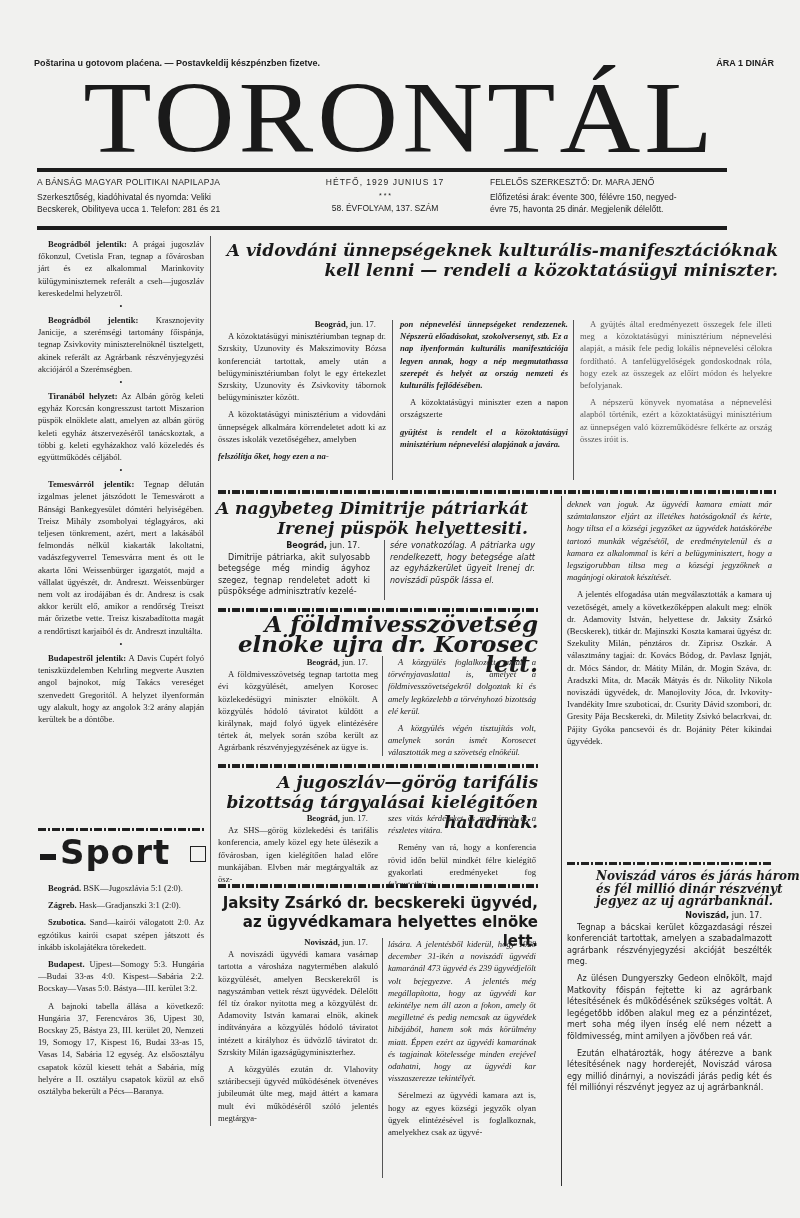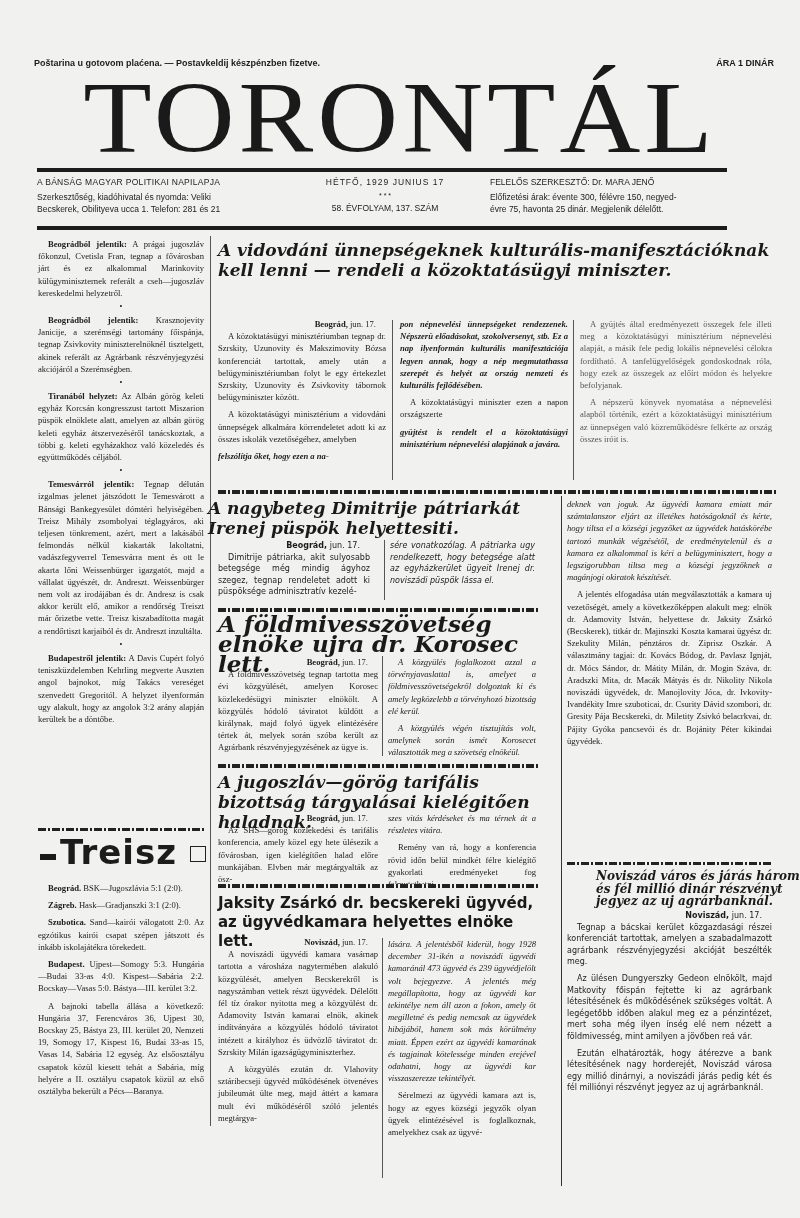--- a/index.html
+++ b/index.html
@@ -8,21 +8,21 @@
   .topline { left:34px; top:58px; width:740px; font-family:"Liberation Sans", sans-serif; font-size:9px; font-weight:bold; }
   .topline .right { position:absolute; right:0; top:0; }
   .masthead { left:60px; top:72px; width:680px; height:92px; text-align:center; font-family:"Liberation Serif", serif; font-size:112px; line-height:92px; letter-spacing:4px; color:#1a1a1a; transform:scaleY(0.9); }
   .rule { position:absolute; left:37px; width:690px; background:#1c1c1c; }
   .hdr { font-family:"Liberation Sans", sans-serif; font-size:8.5px; line-height:12px; }
   .col { position:absolute; font-size:8.6px; line-height:12.2px; text-align:justify; hyphens:auto; }
   .col p { margin:0 0 5px 0; text-indent:10px; }
   .col p.nodent { text-indent:0;font-style:italic; }
   .dot { text-align:center; font-size:8px; line-height:8px; margin:-1px 0 3px 0; }
   .vline { position:absolute; width:1px; background:#555; }
-  .headline { position:absolute; text-align:left; font-family:"DejaVu Serif", serif; font-weight:bold; font-style:italic; color:#1a1a1a; }
+  .headline { position:absolute; text-align:right; font-family:"DejaVu Serif", serif; font-weight:bold; font-style:italic; color:#1a1a1a; }
   .dateline { text-align:right; font-weight:bold; padding-right:10px; }
   .dateline span { font-weight:normal; }
   .beads { position:absolute; height:4px; background:repeating-linear-gradient(90deg,#222 0 8px,#f1f1ef 8px 10px,#222 10px 12px,#f1f1ef 12px 14px); }
   .sport { position:absolute; left:40px; top:834px; width:165px; height:38px; }
   .sport .word { position:absolute; left:20px; top:-2px; font-family:"DejaVu Sans", sans-serif; font-weight:bold; font-size:34px; letter-spacing:1px; }
   .sport .bar { position:absolute; left:0; top:20px; width:16px; height:6px; background:#1a1a1a; }
   .sport .logo { position:absolute; left:150px; top:12px; width:14px; height:14px; border:1px solid #222; font-size:5px; line-height:6px; }
   .grotesk { font-family:"DejaVu Sans", sans-serif; font-weight:bold; font-style:normal; }
 </style>
 </head>
@@ -64,21 +64,21 @@
   <div class="dot">•</div>
   <p><b>Temesvárról jelentik:</b> <span>Tegnap délután izgalmas jelenet játszódott le Temesvárott a Bánsági Bankegyesület dómtéri helyiségében. Treisz Mihály zsombolyai téglagyáros, aki teljesen tönkrement, azért, mert a lakásából felmondás nélkül kiakarták lakoltatni, vadászfegyverrel Temesvárra ment és ott le akarta lőni Weissenbürger igazgatót, majd a vállalat ügyészét, dr. Andreszt. Weissenbürger nem volt az irodájában és dr. Andresz is csak akkor került elő, amikor a rendőrség Treiszt már őrizetbe vette. Treisz kiszabadította magát a rendőrtiszt karjaiból és dr. Andreszt inzultálta.</span></p>
   <div class="dot">•</div>
   <p><b>Budapestről jelentik:</b> <span>A Davis Cupért folyó teniszküzdelemben Kehrling megverte Auszten angol bajnokot, míg Takács vereséget szenvedett Gregoritól. A helyzet ilyenformán ugy alakult, hogy az angolok 3:2 arány alapján kerültek be a döntőbe.</span></p>
 </div>
 
 <div class="beads" style="left:38px;top:828px;width:166px;height:3px;"></div>
 
 <div class="sport">
   <div class="bar"></div>
-  <div class="word">Treisz</div>
+  <div class="word">Sport</div>
   <div class="logo"></div>
 </div>
 
 <div class="col" style="left:38px;top:882px;width:166px;">
   <p><b>Beográd.</b> <span>BSK—Jugoszlávia 5:1 (2:0).</span></p>
   <p><b>Zágreb.</b> <span>Hask—Gradjanszki 3:1 (2:0).</span></p>
   <p><b>Szubotica.</b> <span>Sand—kairói válogatott 2:0. Az egzótikus kairói csapat szépen játszott és inkább iskolajátékra törekedett.</span></p>
   <p><b>Budapest.</b> <span>Ujpest—Somogy 5:3. Hungária—Budai 33-as 4:0. Kispest—Sabária 2:2. Bocskay—Vasas 5:0. Bástya—III. kerület 3:2.</span></p>
   <p>A bajnoki tabella állása a következő: Hungária 37, Ferencváros 36, Ujpest 30, Bocskay 25, Bástya 23, III. kerület 20, Nemzeti 19, Somogy 17, Kispest 16, Budai 33-as 15, Vasas 14, Sabária 12 egység. Az elsőosztályu csapatok közül kiesett tehát a Sabária, míg helyére a II. osztályu csapatok közül az első osztályba bekerült a Pécs—Baranya.</p>
 </div>

